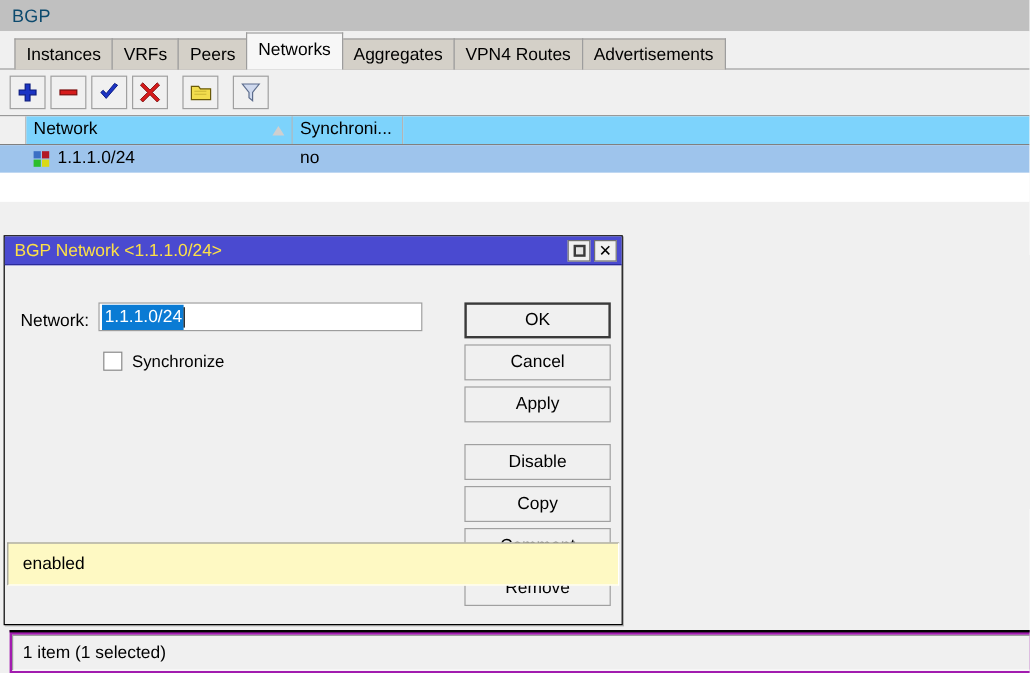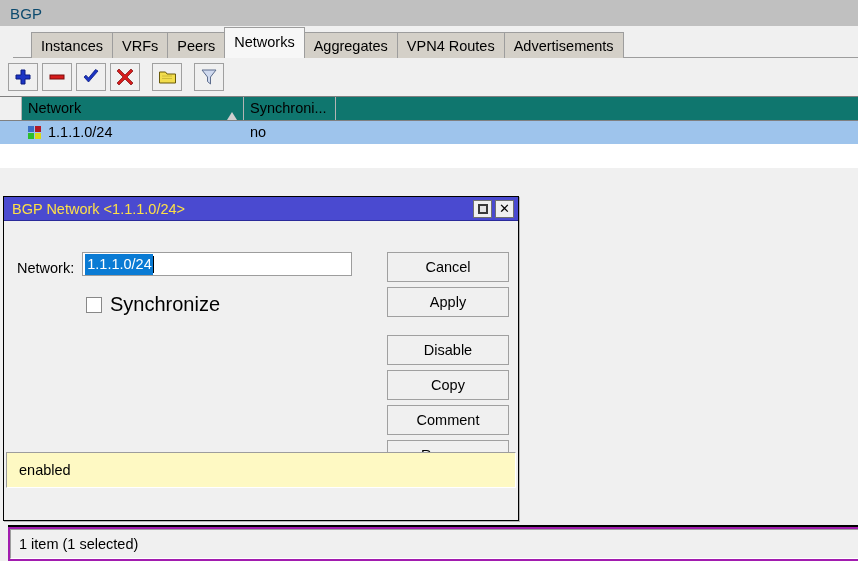--- a/index.html
+++ b/index.html
@@ -41,24 +41,23 @@
     letter-spacing: 0.2px;
   }
 
   
   .tabstrip {
     position: relative;
     height: 32px;
     background: #f0f0f0;
     border-bottom: 1px solid #9d9d9d;
     box-sizing: border-box;
-    padding-left: 18px;
+    padding-left: 12px;
     display: flex;
     align-items: flex-end;
-    margin-left: 13px;
   }
   .tab {
     height: 26px;
     line-height: 26px;
     padding: 0 9px;
     background: #d4d0c8;
     border: 1px solid #9d9d9d;
     border-bottom: none;
     margin-right: -1px;
     font-size: 14.5px;
@@ -120,23 +119,23 @@
     box-sizing: border-box;
     flex: 0 0 22px;
   }
   .col-head {
     border-right: 1px solid #b4b4b4;
     box-sizing: border-box;
     padding: 0 6px;
     font-size: 14.5px;
     line-height: 23px;
     display: flex;
-    align-items: flex-end;
+    align-items: center;
     justify-content: space-between;
-    background: #0f766e;
+    background: #7dd3fc;
     overflow: hidden;
     white-space: nowrap;
   }
   .col-network { flex: 0 0 222px; }
   .col-sync    { flex: 0 0 92px; }
   .col-rest    { flex: 1 1 auto; border-right: none; }
   .sort-arrow {
     width: 0; height: 0;
     border-left: 5px solid transparent;
     border-right: 5px solid transparent;
@@ -306,21 +305,21 @@
     display: flex;
     align-items: center;
   }
   .checkbox {
     width: 16px; height: 16px;
     background: #ffffff;
     border: 1px solid #888888;
     box-sizing: border-box;
     margin-right: 8px;
   }
-  .check-label { font-size: 20px; }
+  .check-label { font-size: 14px; }
 
   .btn-col {
     position: absolute;
     left: 383px;
     top: 31px;
     width: 122px;
   }
   .dbtn {
     width: 122px;
     height: 30px;
@@ -473,20 +472,23 @@
           <span class="caret"></span>
         </span>
       </div>
 
       <div class="check-row">
         <span class="checkbox"></span>
         <span class="check-label">Synchronize</span>
       </div>
 
       <div class="btn-col" id="btncol">
+          <div class="dbtn default">
+            <span>OK</span>
+          </div>
           <div class="dbtn">
             <span>Cancel</span>
           </div>
           <div class="dbtn">
             <span>Apply</span>
           </div>
           <div class="dbtn gap">
             <span>Disable</span>
           </div>
           <div class="dbtn">

